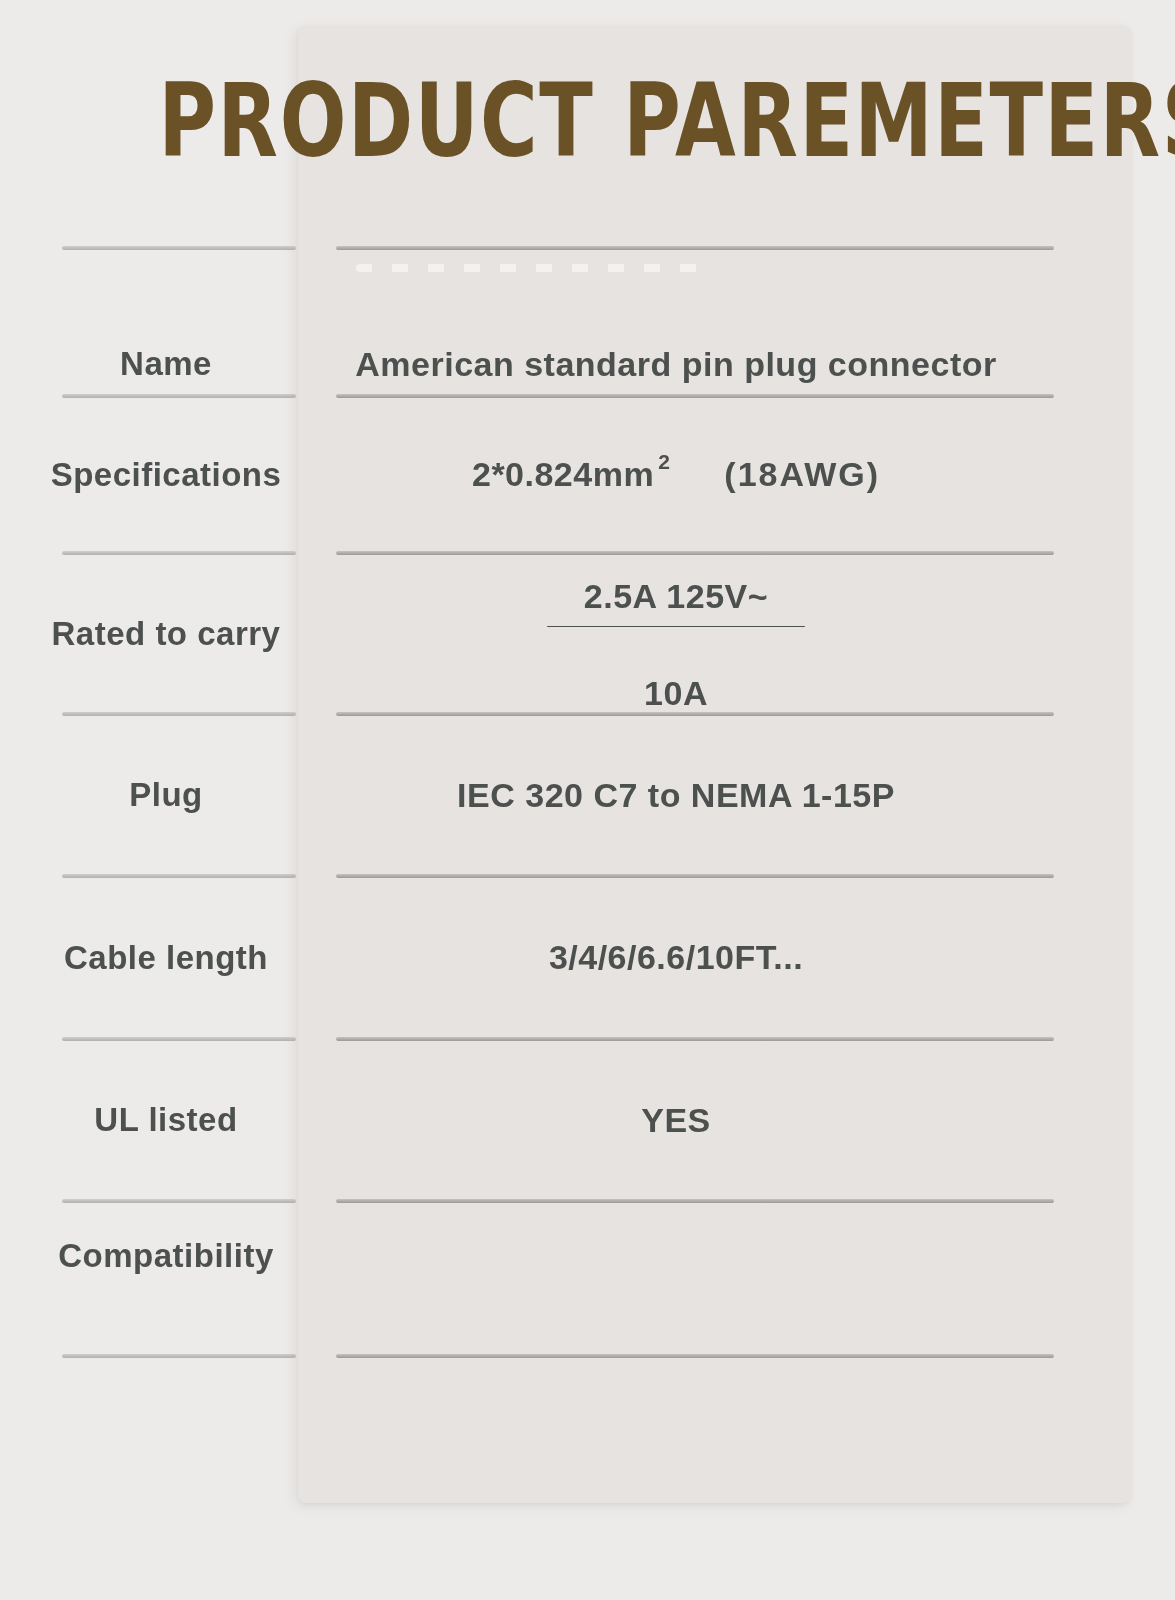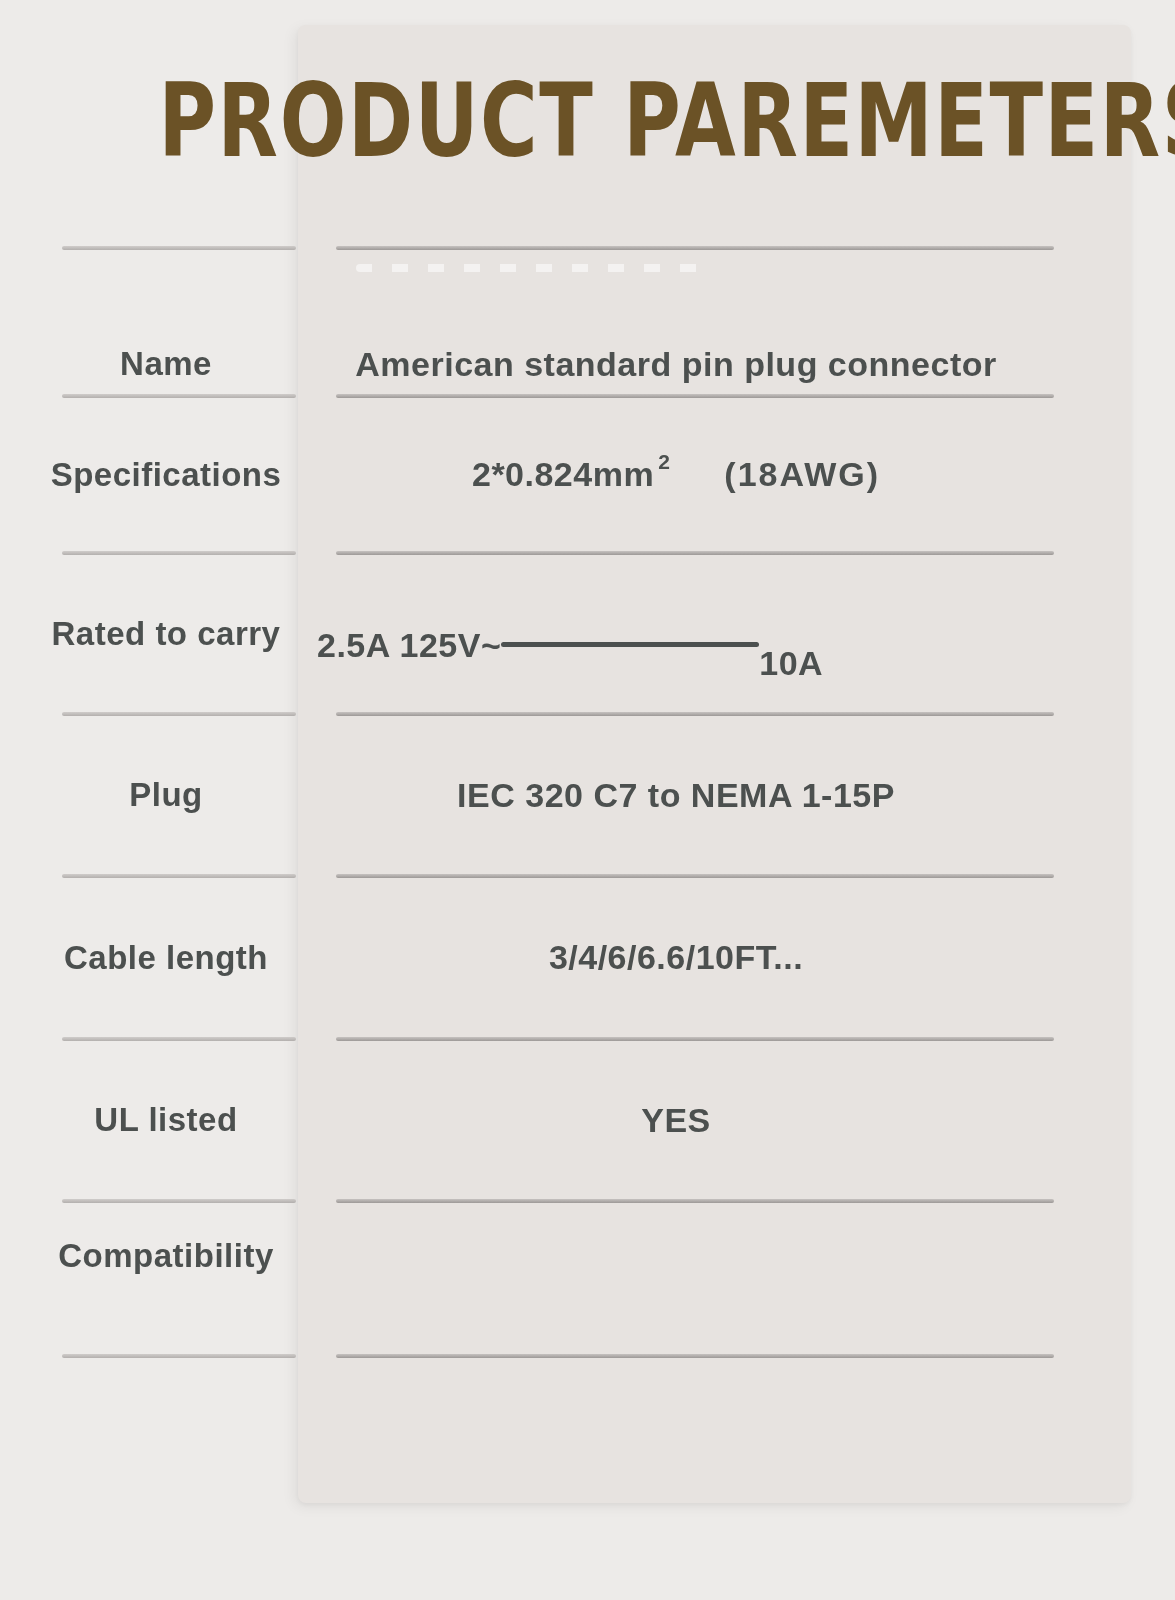--- a/index.html
+++ b/index.html
@@ -130,20 +130,21 @@
     top: -13px;
     margin-left: 4px;
   }
   .spec-unit {
     display: inline-block;
     margin-left: 54px;
     letter-spacing: 2px;
   }
 
   .fraction {
+    flex-direction: column;
     justify-content: flex-start;
     padding-top: 22px;
     box-sizing: border-box;
     font-size: 36px;
   }
   .frac-top { line-height: 42px; }
   .frac-line {
     width: 258px;
     height: 5px;
     background: #4c504f;

